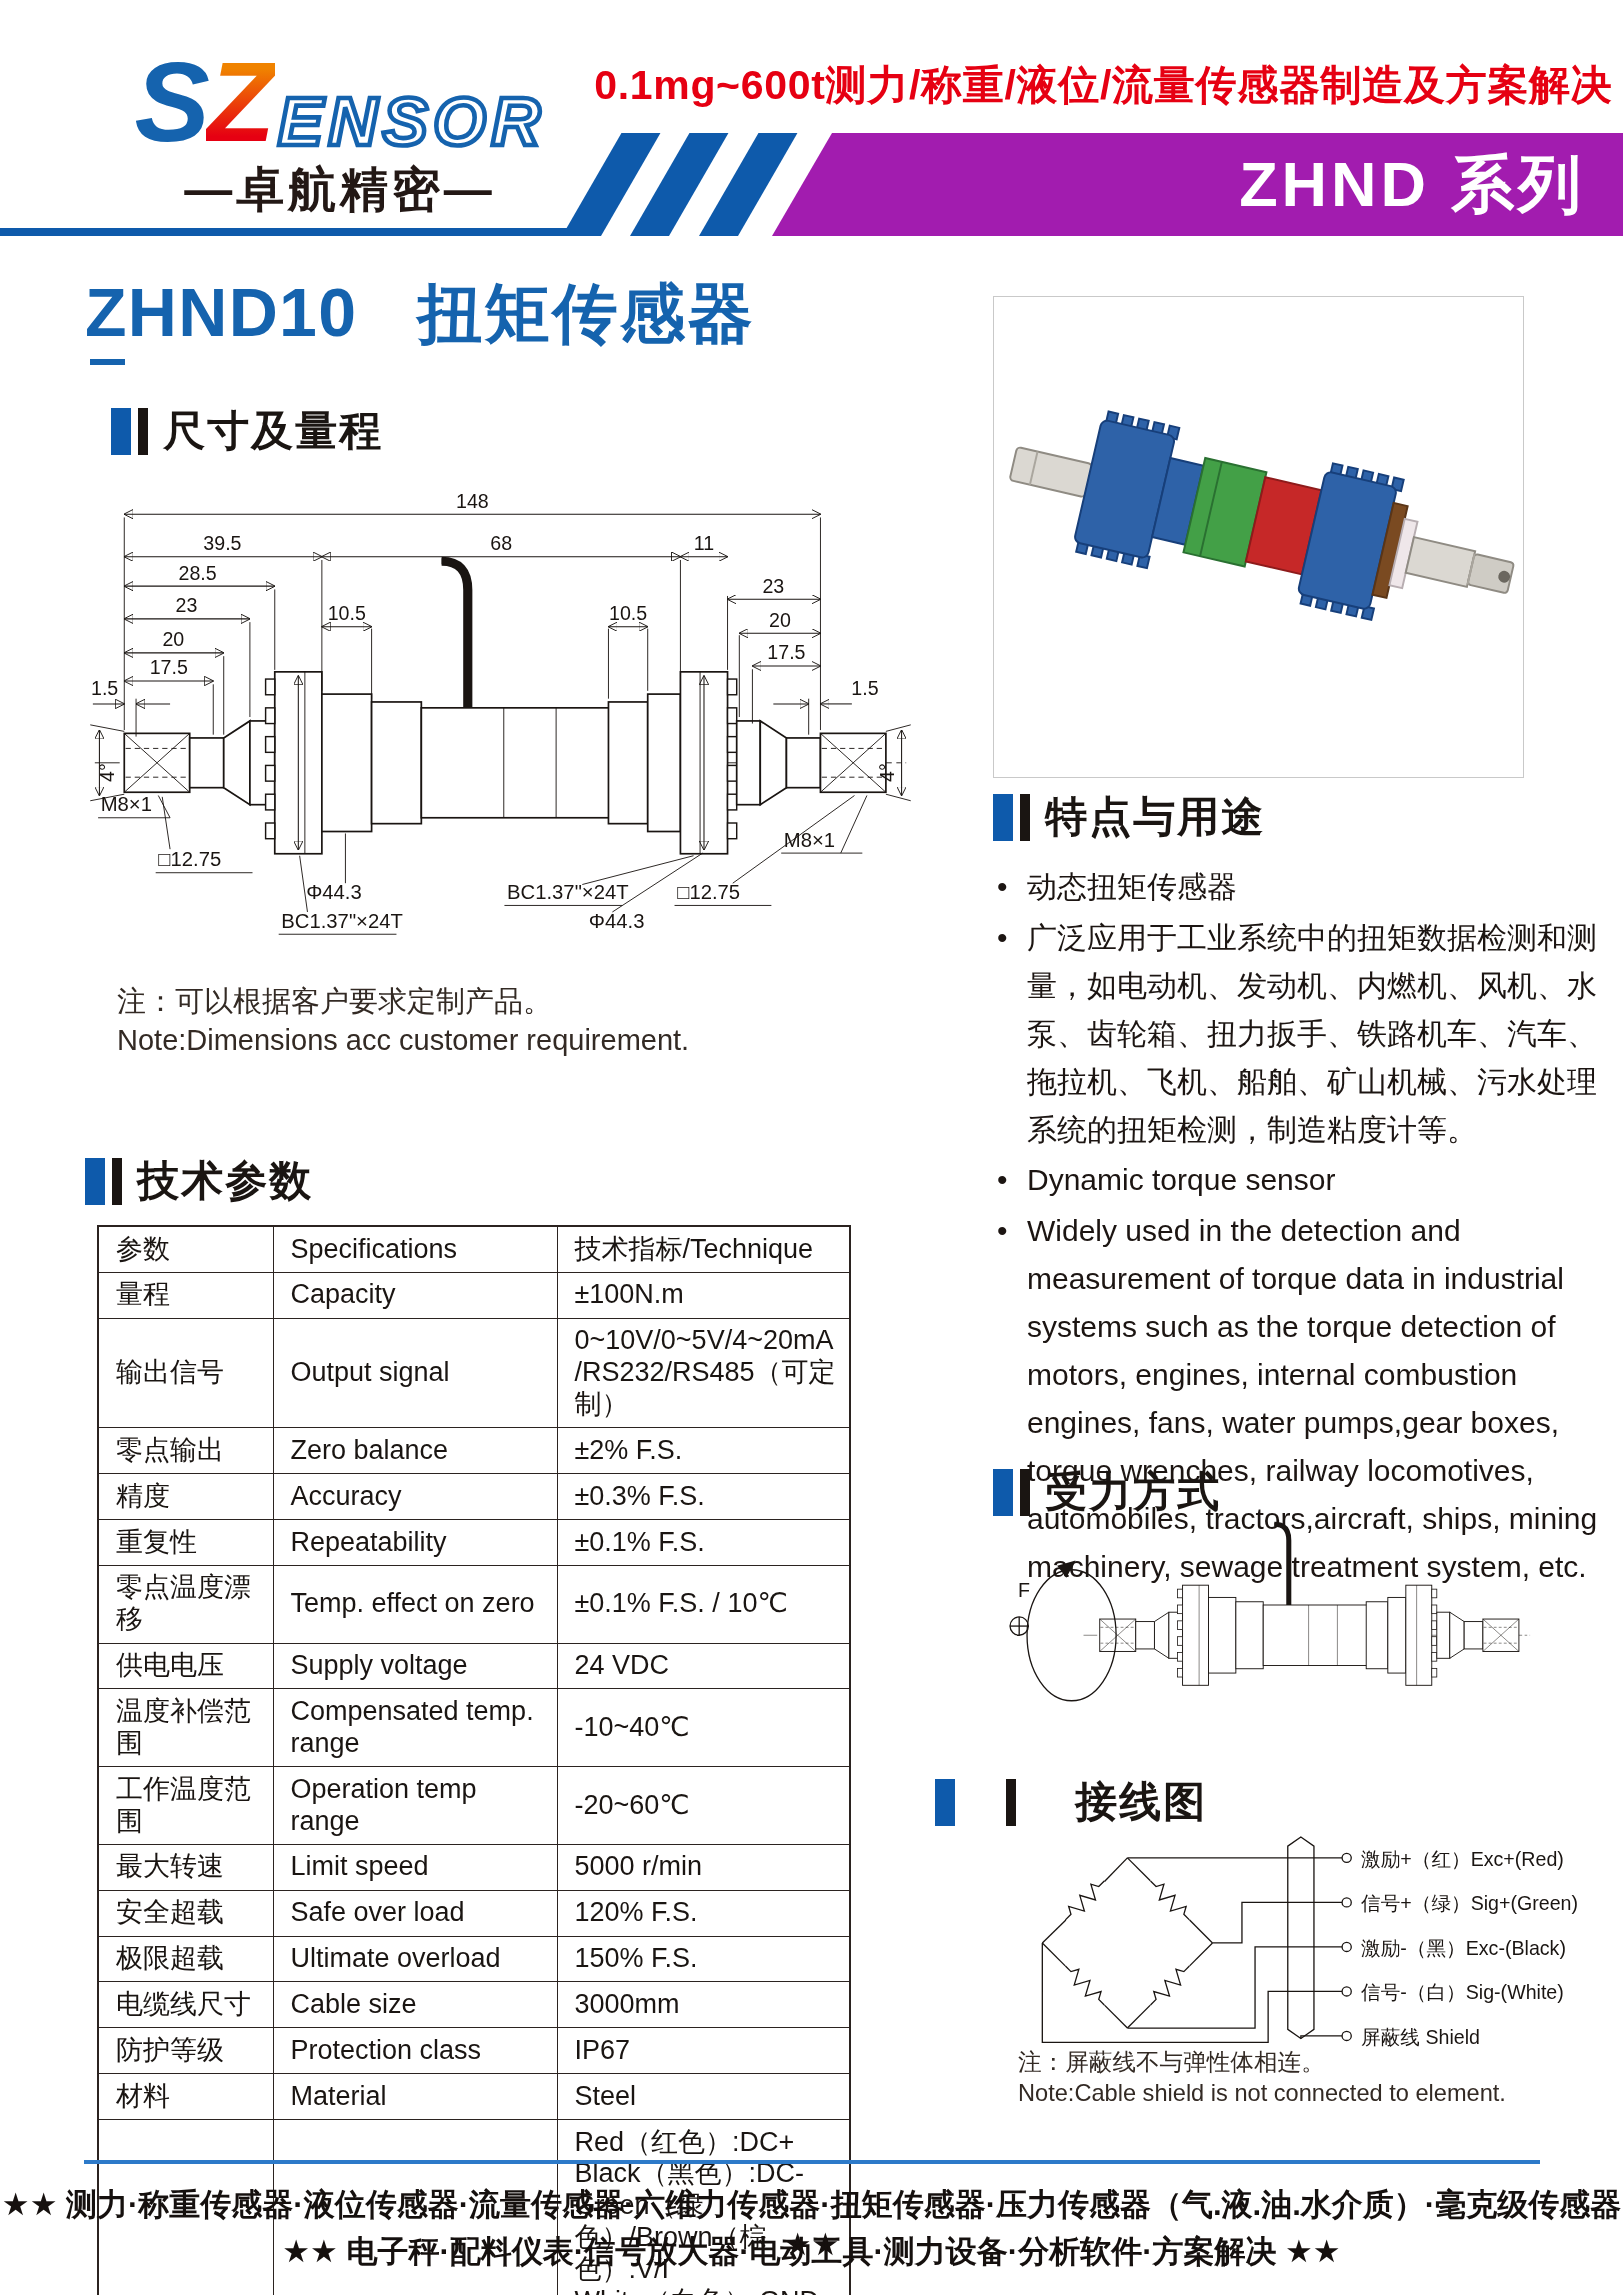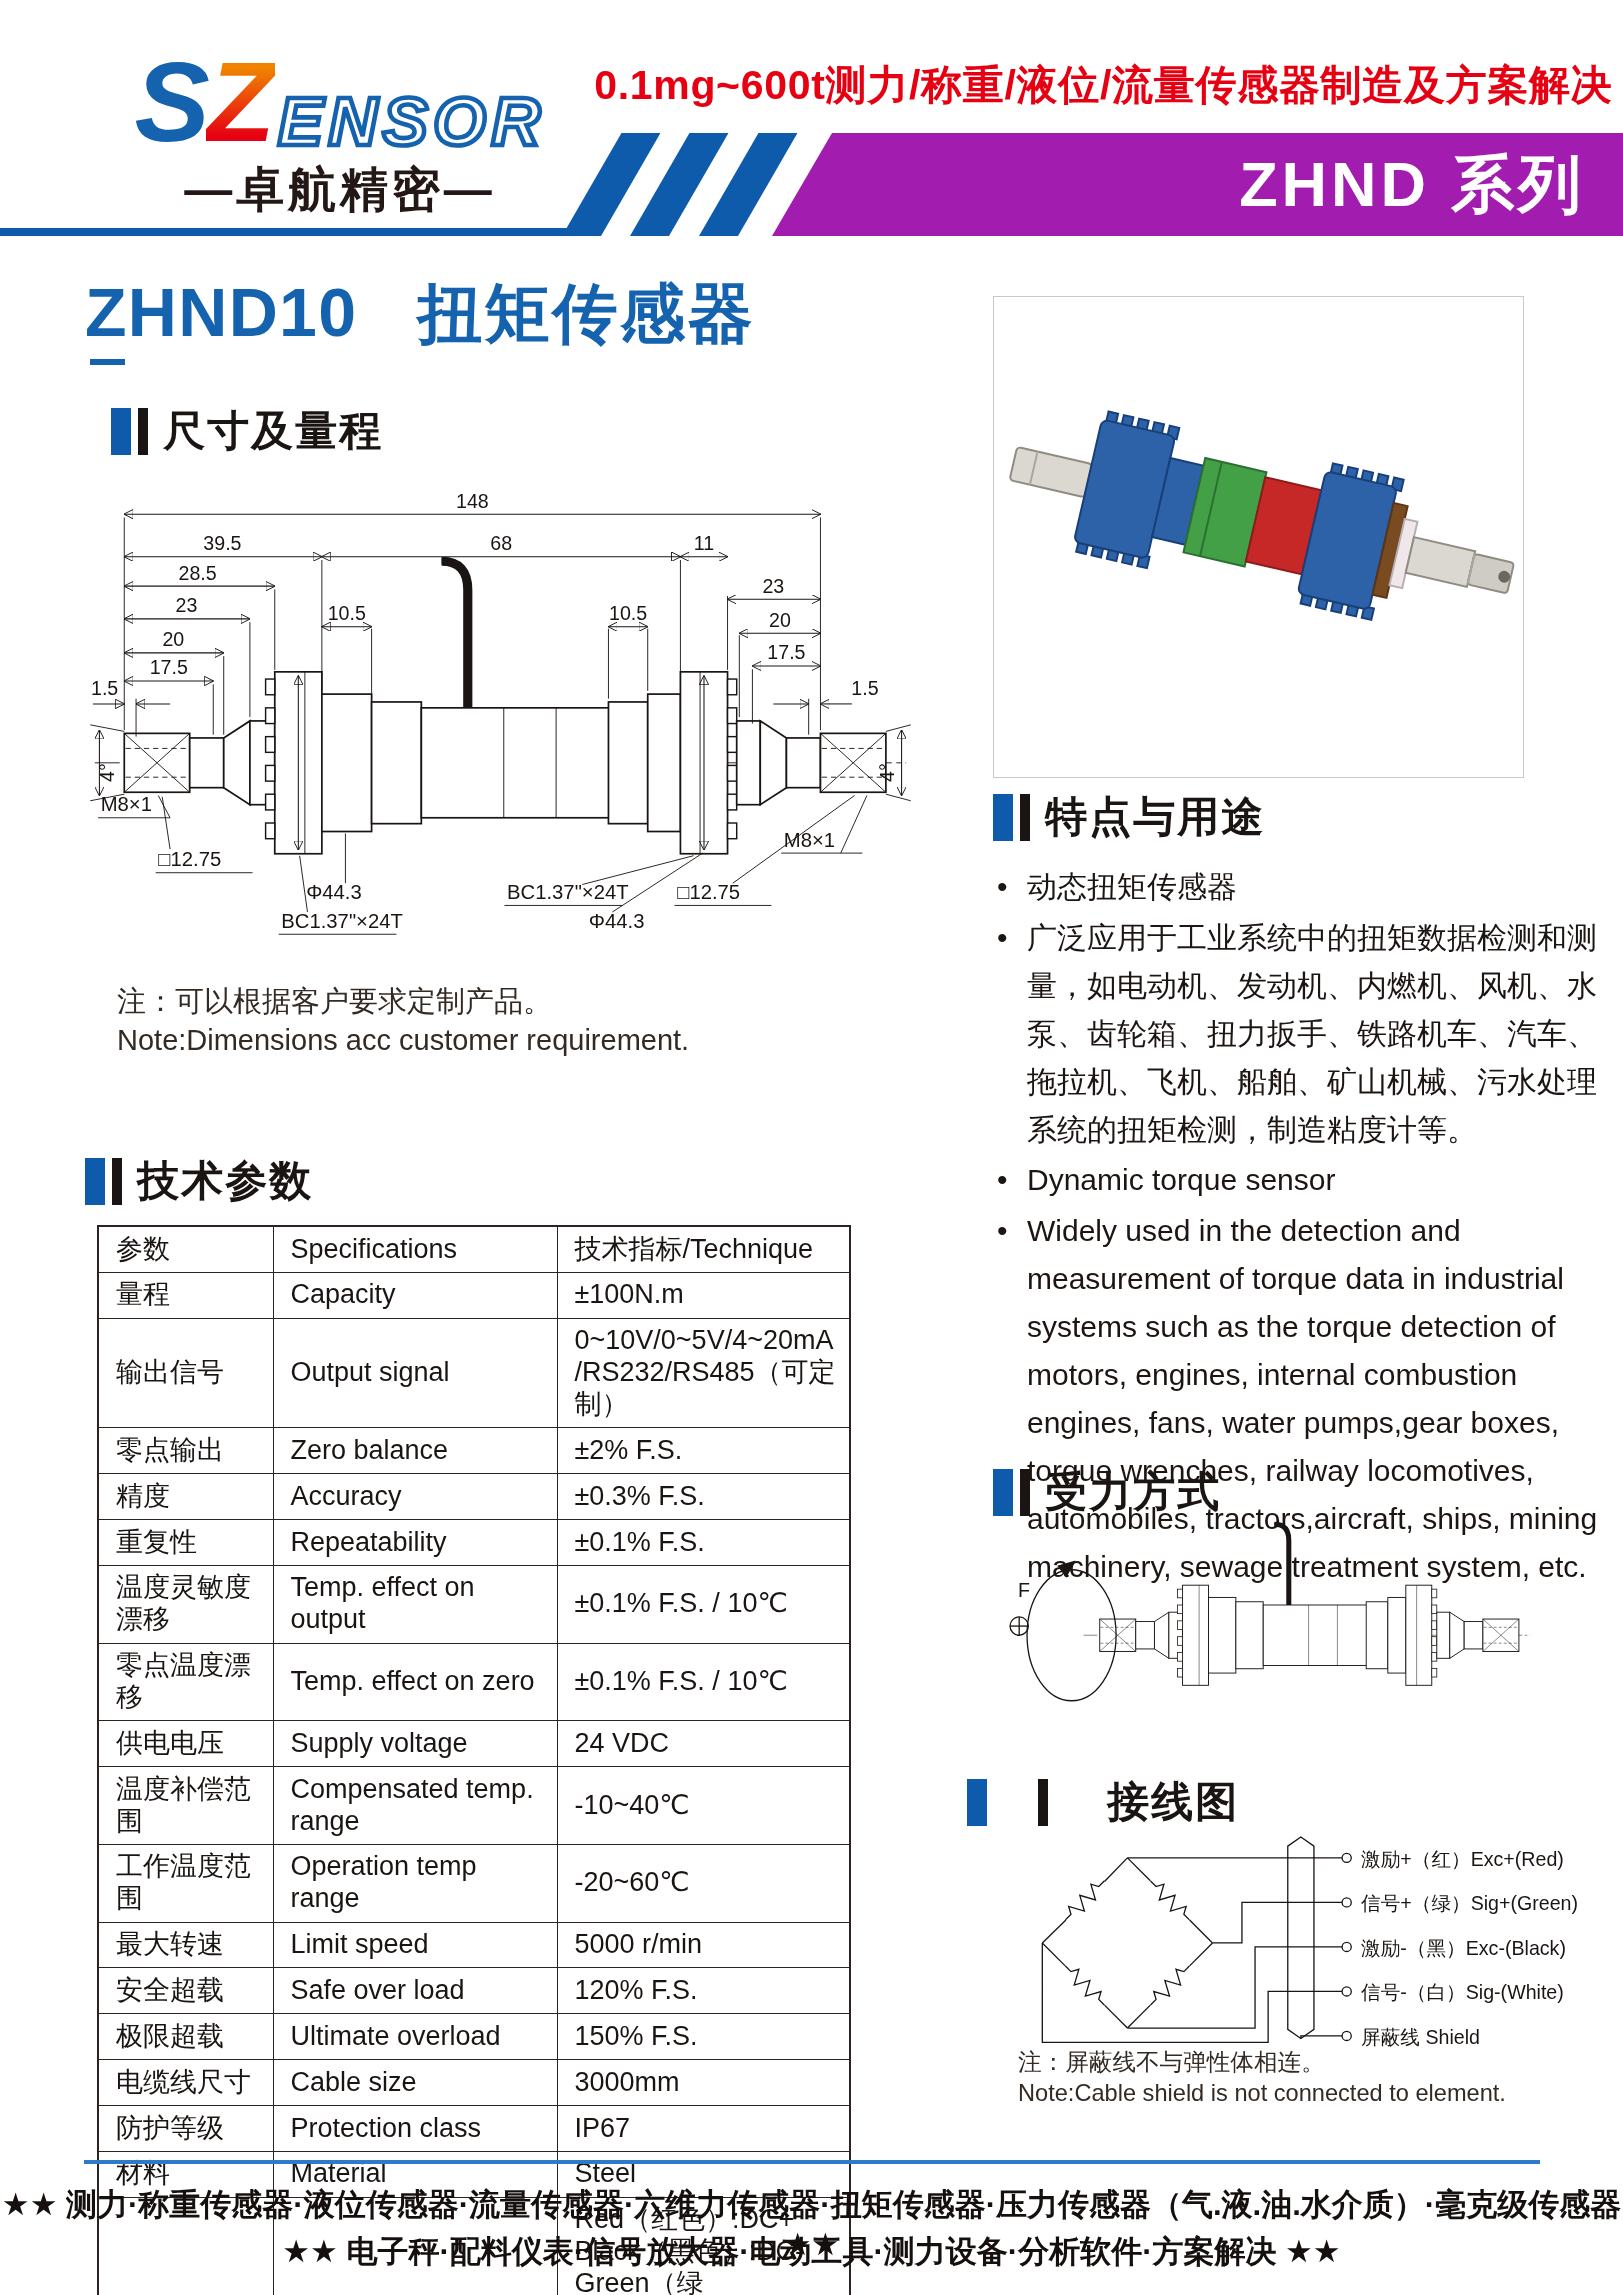--- a/index.html
+++ b/index.html
@@ -320,25 +320,20 @@
         </tr>
         <tr>
           <td>精度</td>
           <td>Accuracy</td>
           <td class="c3">±0.3% F.S.</td>
         </tr>
         <tr>
           <td>重复性</td>
           <td>Repeatability</td>
           <td class="c3">±0.1% F.S.</td>
-        </tr>
-        <tr>
-          <td>温度灵敏度漂移</td>
-          <td>Temp. effect on output</td>
-          <td class="c3">±0.1% F.S. / 10℃</td>
         </tr>
         <tr>
           <td>零点温度漂移</td>
           <td>Temp. effect on zero</td>
           <td class="c3">±0.1% F.S. / 10℃</td>
         </tr>
         <tr>
           <td>供电电压</td>
           <td>Supply voltage</td>
           <td class="c3">24 VDC</td>
@@ -478,21 +473,21 @@
       <polygon points="98,70 126,62 112,88" fill="#1a1512"></polygon>
       <text x="38" y="118" font-size="34">F</text>
       <g>
         <circle cx="40" cy="162" r="14" fill="none" stroke="#1a1512" stroke-width="2"></circle>
         <line x1="26" y1="162" x2="54" y2="162" stroke-width="2"></line>
         <line x1="40" y1="148" x2="40" y2="176" stroke-width="2"></line>
       </g>
     </svg>
   </div>
 
-  <div class="abs sec-h" style="left:967px;top:1778px;gap:44px;">
+  <div class="abs sec-h" style="left:935px;top:1778px;gap:44px;">
     <div class="b1"></div>
     <div class="b2"></div>
     <div class="t">接线图</div>
   </div>
 
   <div class="abs" style="left:993px;top:1833px;width:619px;height:216px;">
     <svg class="cad" width="619" height="216" viewBox="0 0 945 330">
       <defs>
         <path id="zz" d="M -42,0 L -30,0 -24,-11 -12,11 0,-11 12,11 24,-11 30,0 42,0" fill="none" stroke="#1a1512" stroke-width="2"></path>
       </defs>

